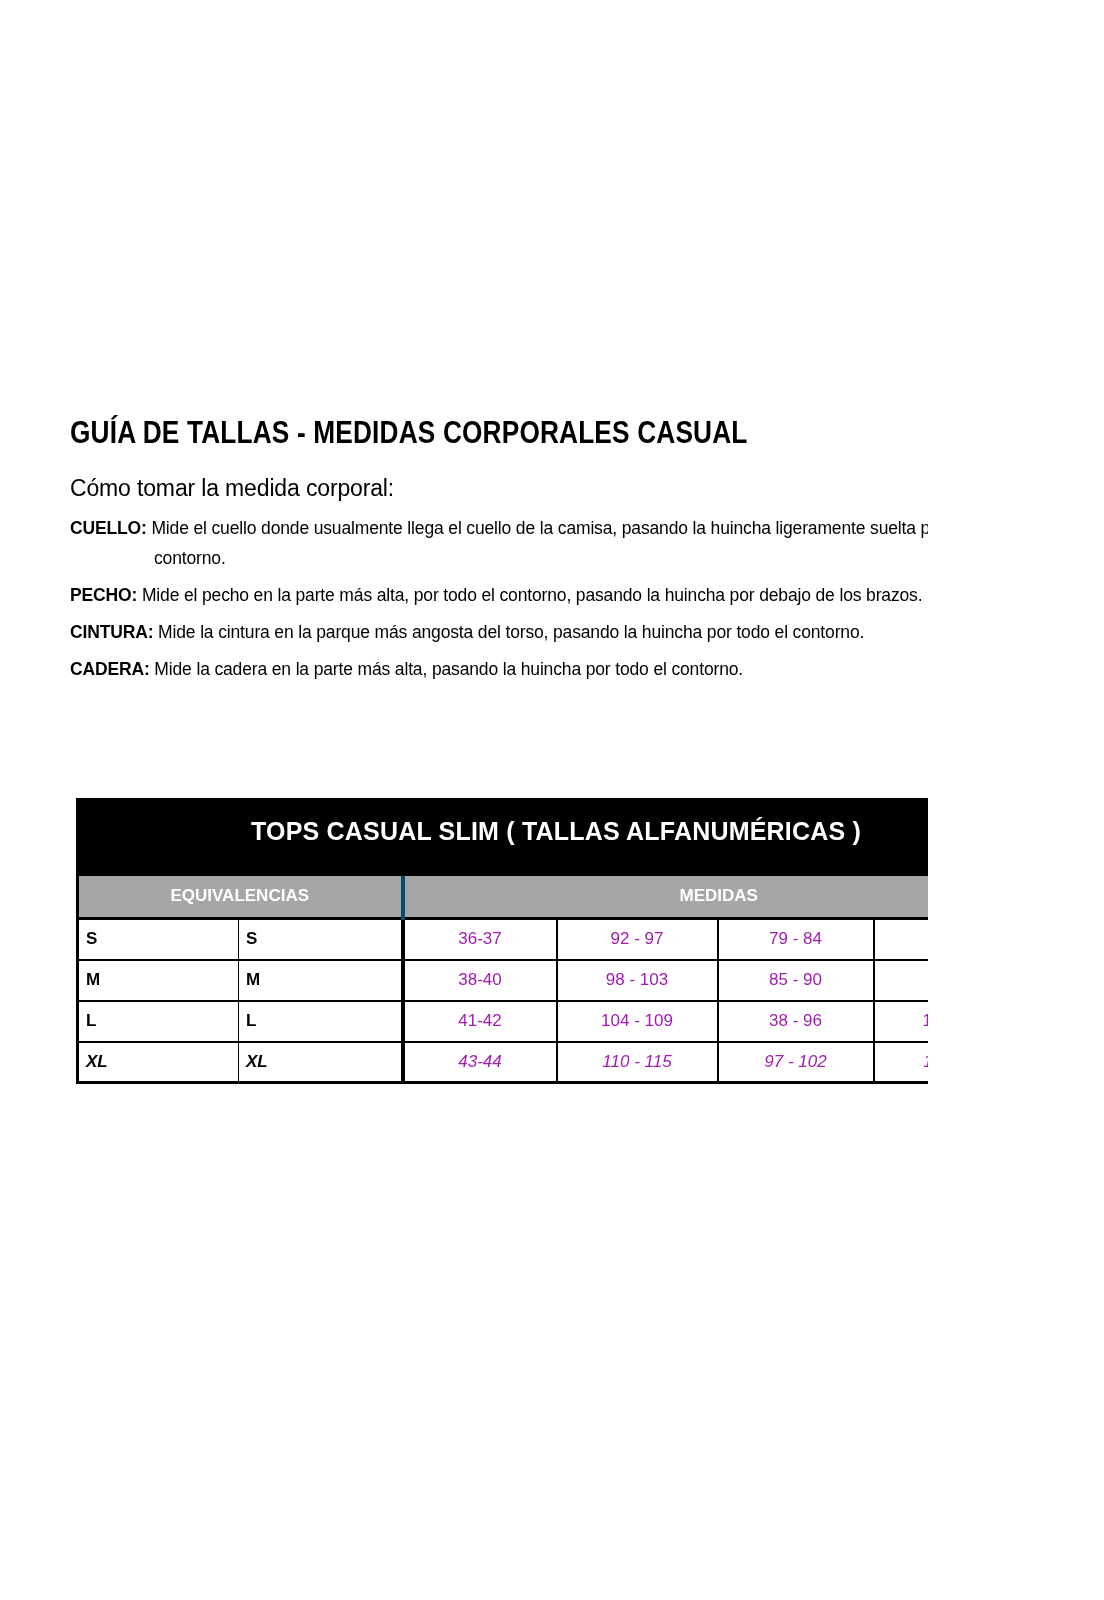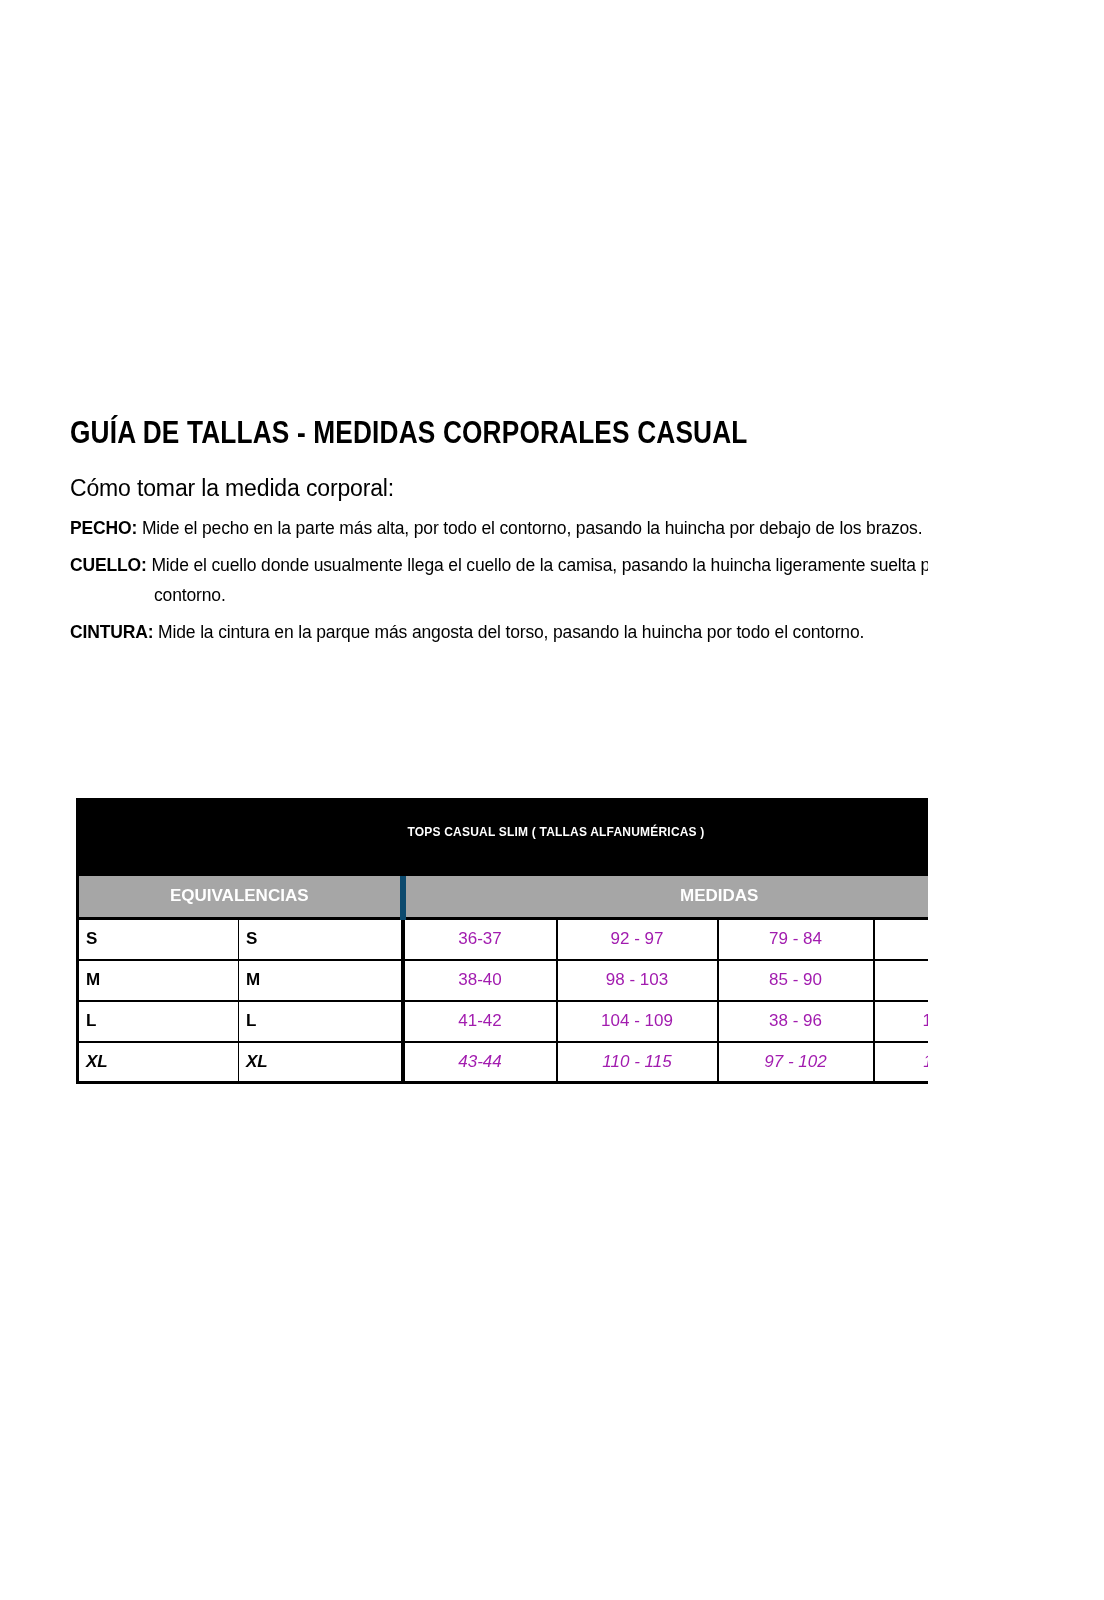--- a/index.html
+++ b/index.html
@@ -64,37 +64,37 @@
     box-sizing: border-box;
     overflow: hidden;
   }
   .size-table { border: 3px solid #000000; }
 
   tr.title-row td {
     height: 76px;
     background: #000000;
     color: #ffffff;
     font-weight: 700;
-    font-size: 12px;
+    font-size: 25px;
     text-align: center;
     vertical-align: middle;
     padding-bottom: 14px;
     letter-spacing: 0.2px;
   }
   tr.group-row td {
     height: 43px;
     background: #a6a6a6;
     color: #ffffff;
     font-weight: 700;
     font-size: 17px;
     text-align: center;
     vertical-align: middle;
     border-bottom: 3px solid #000000;
   }
-  td.group-equiv { border-right: 6px solid #0c4a6e; }
+  td.group-equiv { border-right: 4px solid #0c4a6e; }
 
   tr.header-row td {
     height: 76px;
     text-align: center;
     vertical-align: middle;
     font-weight: 700;
     font-size: 17px;
     border-bottom: 3px solid #000000;
   }
   td.size-head {
@@ -136,30 +136,34 @@
 </head>
 <body>
 
 <div class="page">
 
   <div class="copy-block">
     <h1 class="doc-title">GUÍA DE TALLAS - MEDIDAS CORPORALES CASUAL</h1>
     <p class="intro-line">Cómo tomar la medida corporal:</p>
 
     <p class="instr">
+      <span class="lead">CUELLO:</span>
+      <span>Mide el cuello donde usualmente llega el cuello de la camisa, pasando la huincha ligeramente suelta por todo el contorno.</span>
+    </p>
+    <p class="instr">
       <span class="lead">PECHO:</span>
       <span>Mide el pecho en la parte más alta, por todo el contorno, pasando la huincha por debajo de los brazos.</span>
     </p>
     <p class="instr">
-      <span class="lead">CUELLO:</span>
-      <span>Mide el cuello donde usualmente llega el cuello de la camisa, pasando la huincha ligeramente suelta por todo el contorno.</span>
-    </p>
-    <p class="instr">
       <span class="lead">CINTURA:</span>
       <span>Mide la cintura en la parque más angosta del torso, pasando la huincha por todo el contorno.</span>
+    </p>
+    <p class="instr">
+      <span class="lead">CADERA:</span>
+      <span>Mide la cadera en la parte más alta, pasando la huincha por todo el contorno.</span>
     </p>
   </div>
 
   <table class="size-table">
     <colgroup>
       <col style="width:161px">
         <col style="width:164px">
         <col style="width:154px">
       <col style="width:161px">
         <col style="width:156px">

